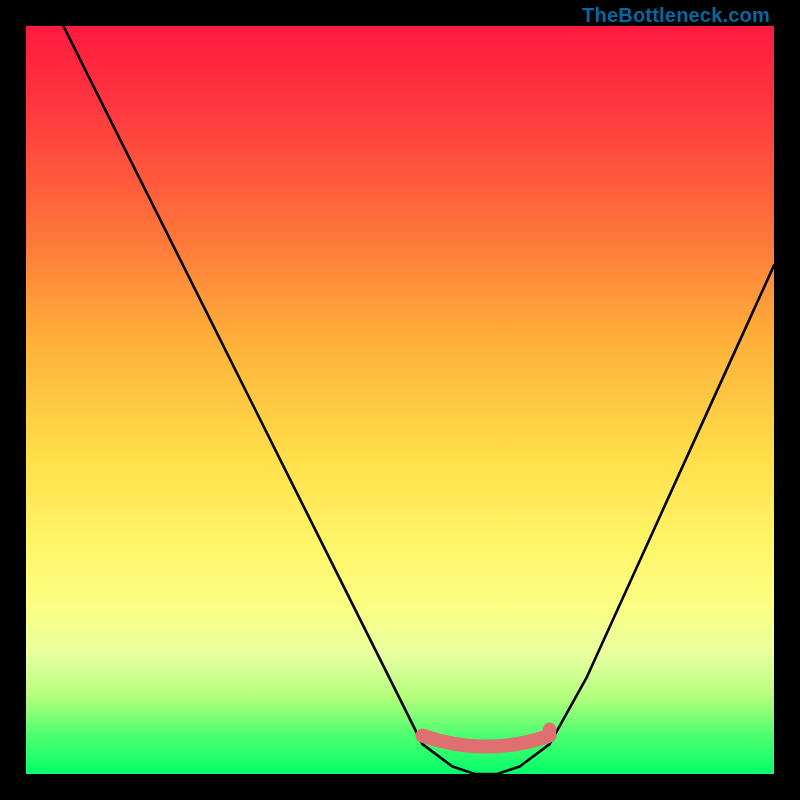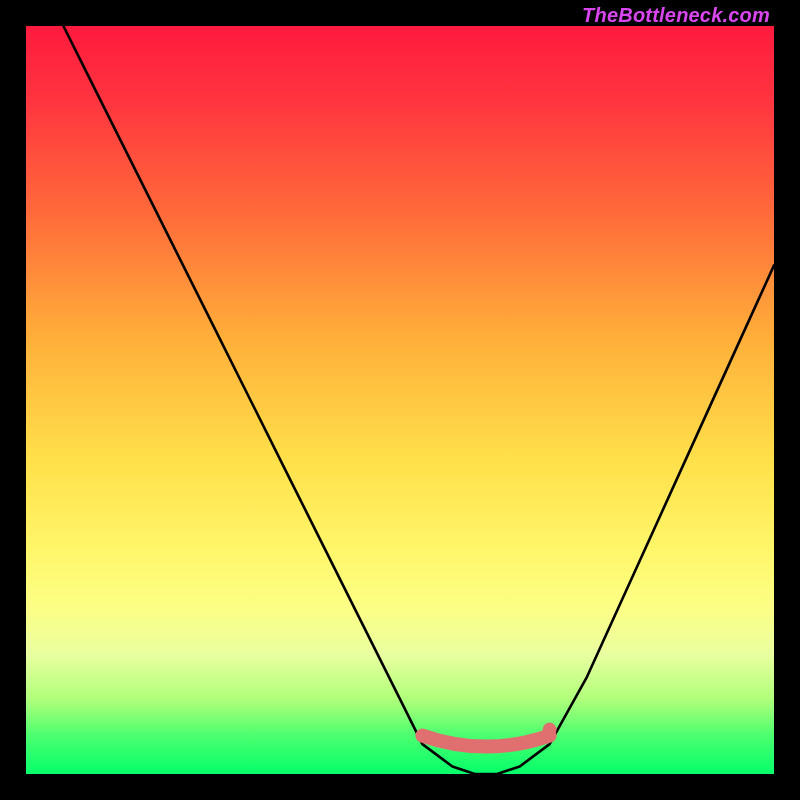--- a/index.html
+++ b/index.html
@@ -34,25 +34,24 @@
       #e9ffa0 84%,
       #b0ff7a 90%,
       #4aff70 95%,
       #05ff6a 100%
     );
   }
   .attribution {
     position: absolute;
     top: 4px;
     right: 30px;
-    color: #d946ef;
+    color: #0369a1;
     font-size: 20px;
     font-weight: 600;
     letter-spacing: 0.2px;
-    font-style: italic;
   }
   svg.curve {
     position: absolute;
     inset: 0;
   }
 </style>
 </head>
 <body>
 
 <div class="frame">

